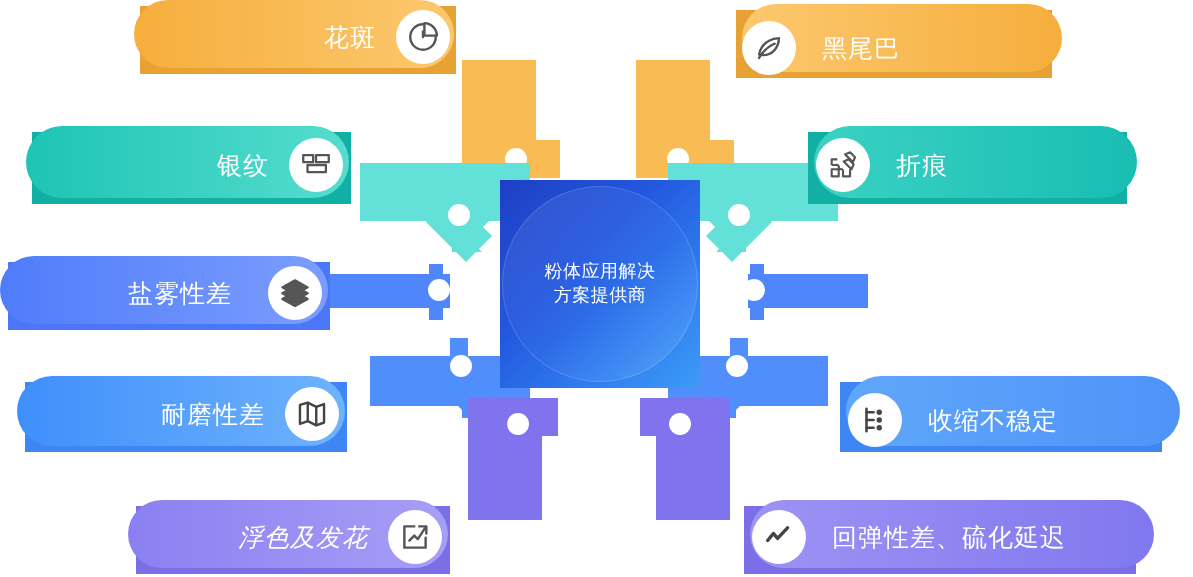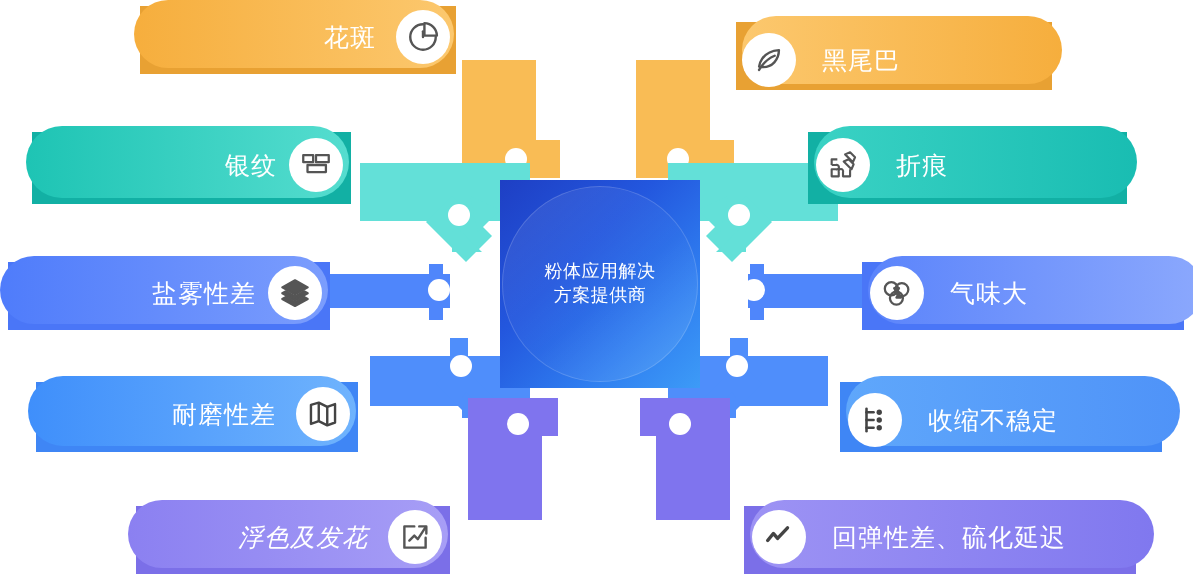--- a/index.html
+++ b/index.html
@@ -137,36 +137,36 @@
     <div class="label" style="margin-left:auto;margin-right:8px;">花斑</div>
     <div class="ico" style="margin-right:6px;">
       <svg width="34" height="34" viewBox="0 0 24 24" fill="none" stroke="#555" stroke-width="1.7" stroke-linecap="round" stroke-linejoin="round">
         <path d="M12 3a9 9 0 1 0 9 9"></path>
         <path d="M13 2.2 L13 11 L21.8 11 A9 9 0 0 0 13 2.2 Z"></path>
         <path d="M12 12 L12 8"></path>
       </svg>
     </div>
   </div>
 
-  <div class="bar left" style="left:736px;top:16px;width:322px;height:88px;">
+  <div class="bar left" style="left:736px;top:4px;width:322px;height:88px;">
     <div class="backplate" style="left:0px;top:6px;width:316px;height:68px;background:#e8a133;"></div>
     <div class="pill" style="left:6px;top:0;width:310px;height:68px;background:linear-gradient(90deg,#fcc86e,#f6ae3d);"></div>
     <div class="ico" style="margin-left:6px;">
       <svg width="34" height="34" viewBox="0 0 24 24" fill="none" stroke="#555" stroke-width="1.7" stroke-linecap="round" stroke-linejoin="round">
         <path d="M19 5c0 7-5 12-11 12-1.6 0-3-.4-3-.4S6 6 19 5z"></path>
         <path d="M5 19c3-5 6-8 11-10"></path>
       </svg>
     </div>
     <div class="label" style="margin-left:14px;">黑尾巴</div>
   </div>
 
   <div class="bar right" style="left:26px;top:126px;width:325px;height:78px;">
     <div class="backplate" style="left:6px;top:6px;width:319px;height:72px;background:#12b0a4;"></div>
     <div class="pill" style="left:0;top:0;width:313px;height:72px;background:linear-gradient(90deg,#1ec4b4,#55ddcf);"></div>
-    <div class="label" style="margin-left:auto;font-family:Liberation Mono, monospace;">银纹</div>
+    <div class="label" style="margin-left:auto;margin-right:8px;font-family:Liberation Mono, monospace;">银纹</div>
     <div class="ico" style="margin-right:8px;">
       <svg width="34" height="34" viewBox="0 0 24 24" fill="none" stroke="#555" stroke-width="1.6" stroke-linejoin="round">
         <rect x="3" y="5" width="7" height="5"></rect>
         <rect x="12" y="5" width="9" height="5"></rect>
         <rect x="3" y="11.5" width="18" height="0"></rect>
         <rect x="6" y="12" width="13" height="5"></rect>
       </svg>
     </div>
   </div>
 
@@ -180,46 +180,32 @@
         <path d="M13.5 4.5 L17 3 L20.5 6.5 L19 10 Z"></path>
         <path d="M12.5 9.5 L16 8 L19.5 11.5 L18 15 Z"></path>
       </svg>
     </div>
     <div class="label" style="margin-left:14px;">折痕</div>
   </div>
 
   <div class="bar right" style="left:0px;top:256px;width:330px;height:74px;">
     <div class="backplate" style="left:8px;top:6px;width:322px;height:68px;background:#4a76f7;"></div>
     <div class="pill" style="left:0;top:0;width:318px;height:68px;background:linear-gradient(90deg,#4f7cfb,#7b9dfd);"></div>
-    <div class="label" style="margin-left:auto;margin-right:0;">盐雾性差</div>
+    <div class="label" style="margin-left:auto;margin-right:24px;">盐雾性差</div>
     <div class="ico" style="margin-right:8px;">
       <svg width="34" height="34" viewBox="0 0 24 24" fill="#555" stroke="#555" stroke-width="1.5" stroke-linejoin="round">
         <path d="M12 3 21 8 12 13 3 8z"></path>
         <path d="M3 12.2 12 17.2 21 12.2 18.4 10.8 12 14.4 5.6 10.8z"></path>
         <path d="M3 16.2 12 21.2 21 16.2 18.4 14.8 12 18.4 5.6 14.8z"></path>
       </svg>
     </div>
   </div>
 
-  <div class="bar left" style="left:862px;top:256px;width:331px;height:74px;">
-    <div class="backplate" style="left:0px;top:6px;width:322px;height:68px;background:#4a76f7;"></div>
-    <div class="pill" style="left:6px;top:0;width:325px;height:68px;background:linear-gradient(90deg,#5b84fb,#8ba8fd);"></div>
-    <div class="ico" style="margin-left:8px;">
-      <svg width="34" height="34" viewBox="0 0 24 24" fill="none" stroke="#555" stroke-width="1.6" stroke-linecap="round" stroke-linejoin="round">
-        <circle cx="8" cy="9" r="4.6"></circle>
-        <circle cx="15.4" cy="9.6" r="4.6"></circle>
-        <circle cx="11.6" cy="15.6" r="4.6"></circle>
-        <path d="M10 8.6 13.4 8.6 11.8 11.6Z" fill="#555"></path>
-        <path d="M13.2 12.4 11.6 15.2 14.8 15.2Z" fill="#555"></path>
-      </svg>
-    </div>
-    <div class="label" style="margin-left:14px;">气味大</div>
-  </div>
-
-  <div class="bar right" style="left:28px;top:376px;width:330px;height:76px;">
+
+  <div class="bar right" style="left:17px;top:376px;width:330px;height:76px;">
     <div class="backplate" style="left:8px;top:6px;width:322px;height:70px;background:#3f86f5;"></div>
     <div class="pill" style="left:0;top:0;width:318px;height:70px;background:linear-gradient(90deg,#3f8ffb,#6fb3fd);"></div>
     <div class="label" style="margin-left:auto;margin-right:8px;">耐磨性差</div>
     <div class="ico" style="margin-right:8px;">
       <svg width="34" height="34" viewBox="0 0 24 24" fill="none" stroke="#444" stroke-width="1.7" stroke-linejoin="round">
         <path d="M3.5 5.5 9 4 15 7 20.5 5 20.5 18 15 20 9 17 3.5 19Z"></path>
         <path d="M9 4v13"></path>
         <path d="M15 7v13"></path>
       </svg>
     </div>

